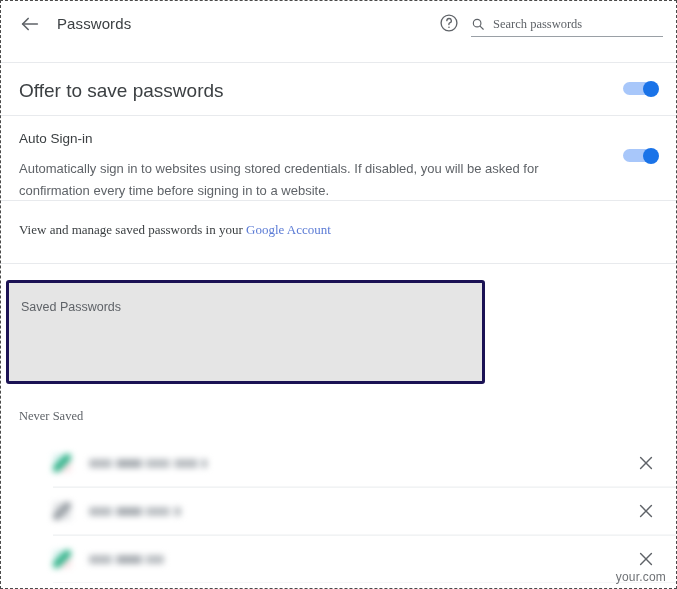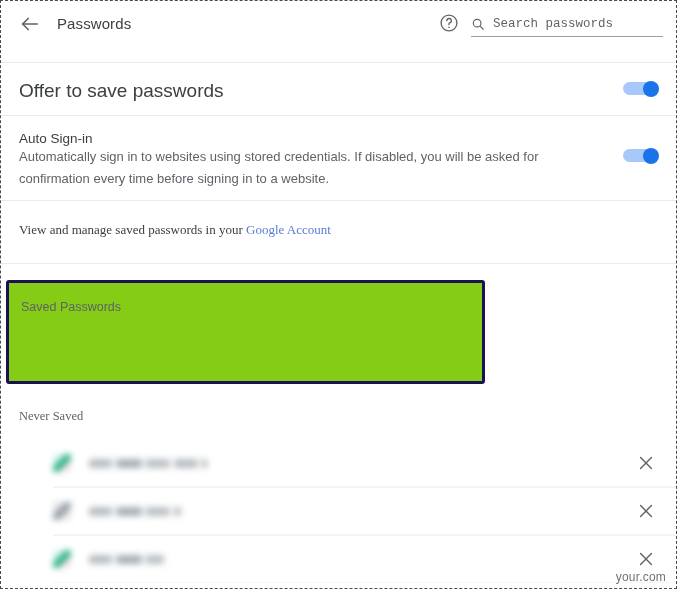--- a/index.html
+++ b/index.html
@@ -62,21 +62,21 @@
   }
   .search-icon {
     width: 14px; height: 14px;
     margin-right: 8px;
     flex: 0 0 auto;
   }
   .search-input {
     border: 0;
     outline: none;
     background: transparent;
-    font-family: Liberation Mono, monospace;
+    font-family: Liberation Serif, serif;
     font-size: 12.5px;
     color: #3c4043;
     width: 160px;
     padding: 0;
   }
   .search-input::placeholder { color: #5f6368; opacity: 1; }
 
   
   .divider {
     position: absolute;
@@ -102,21 +102,21 @@
     width: 677px; height: 78px;
   }
   .row-auto .label {
     position: absolute;
     left: 18px; top: 14px;
     font-size: 13.5px;
     color: #3c4043;
   }
   .row-auto .sub {
     position: absolute;
-    left: 18px; top: 29px;
+    left: 18px; top: 41px;
     width: 540px;
     font-size: 13px;
     color: #5f6368;
     line-height: 22px;
   }
 
   
   .toggle {
     position: absolute;
     width: 36px;
@@ -155,21 +155,21 @@
 
   
   .saved-box {
     position: absolute;
     left: 5px; top: 279px;
     width: 479px;
     height: 104px;
     box-sizing: border-box;
     border: 3px solid #1b1254;
     border-radius: 3px;
-    background: #84cc16;
+    background: #e5e5e5;
   }
   .saved-box .sec-title {
     position: absolute;
     left: 12px; top: 17px;
     font-size: 12.5px;
     color: #5f6368;
   }
   .saved-box .empty-msg {
     position: absolute;
     left: 52px; top: 62px;

